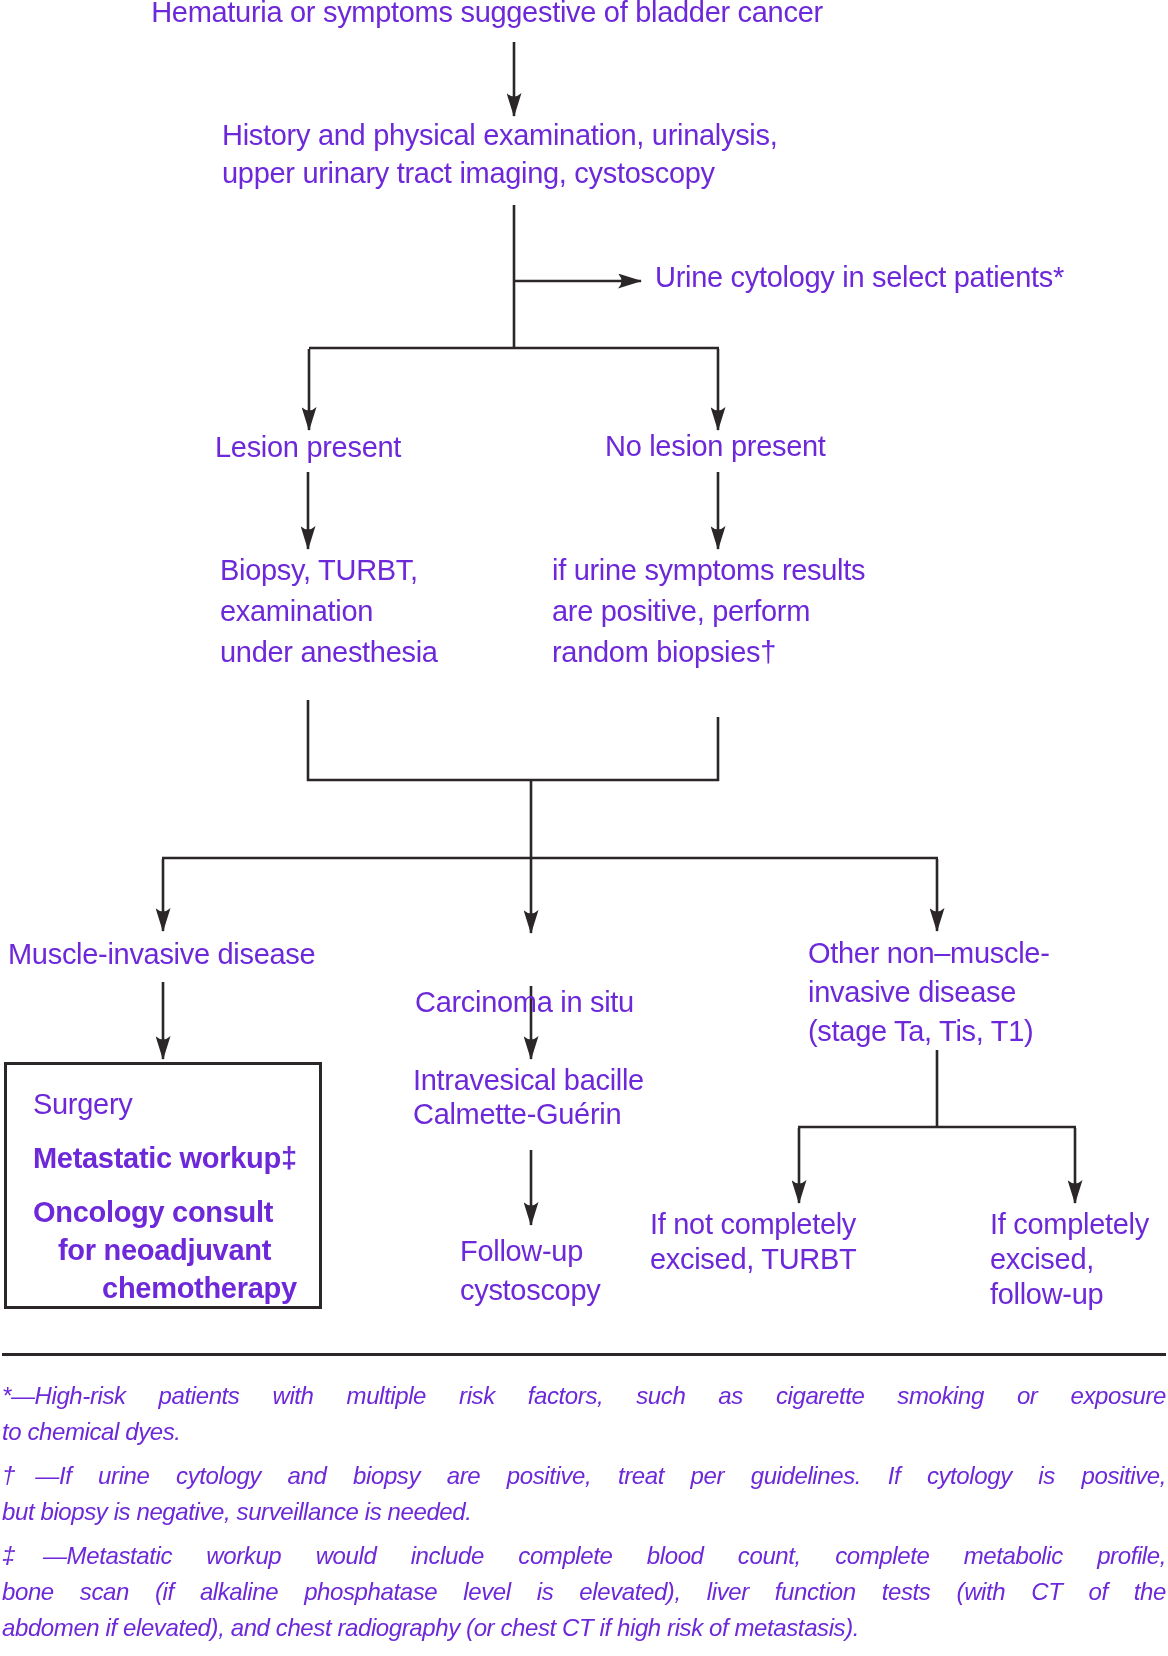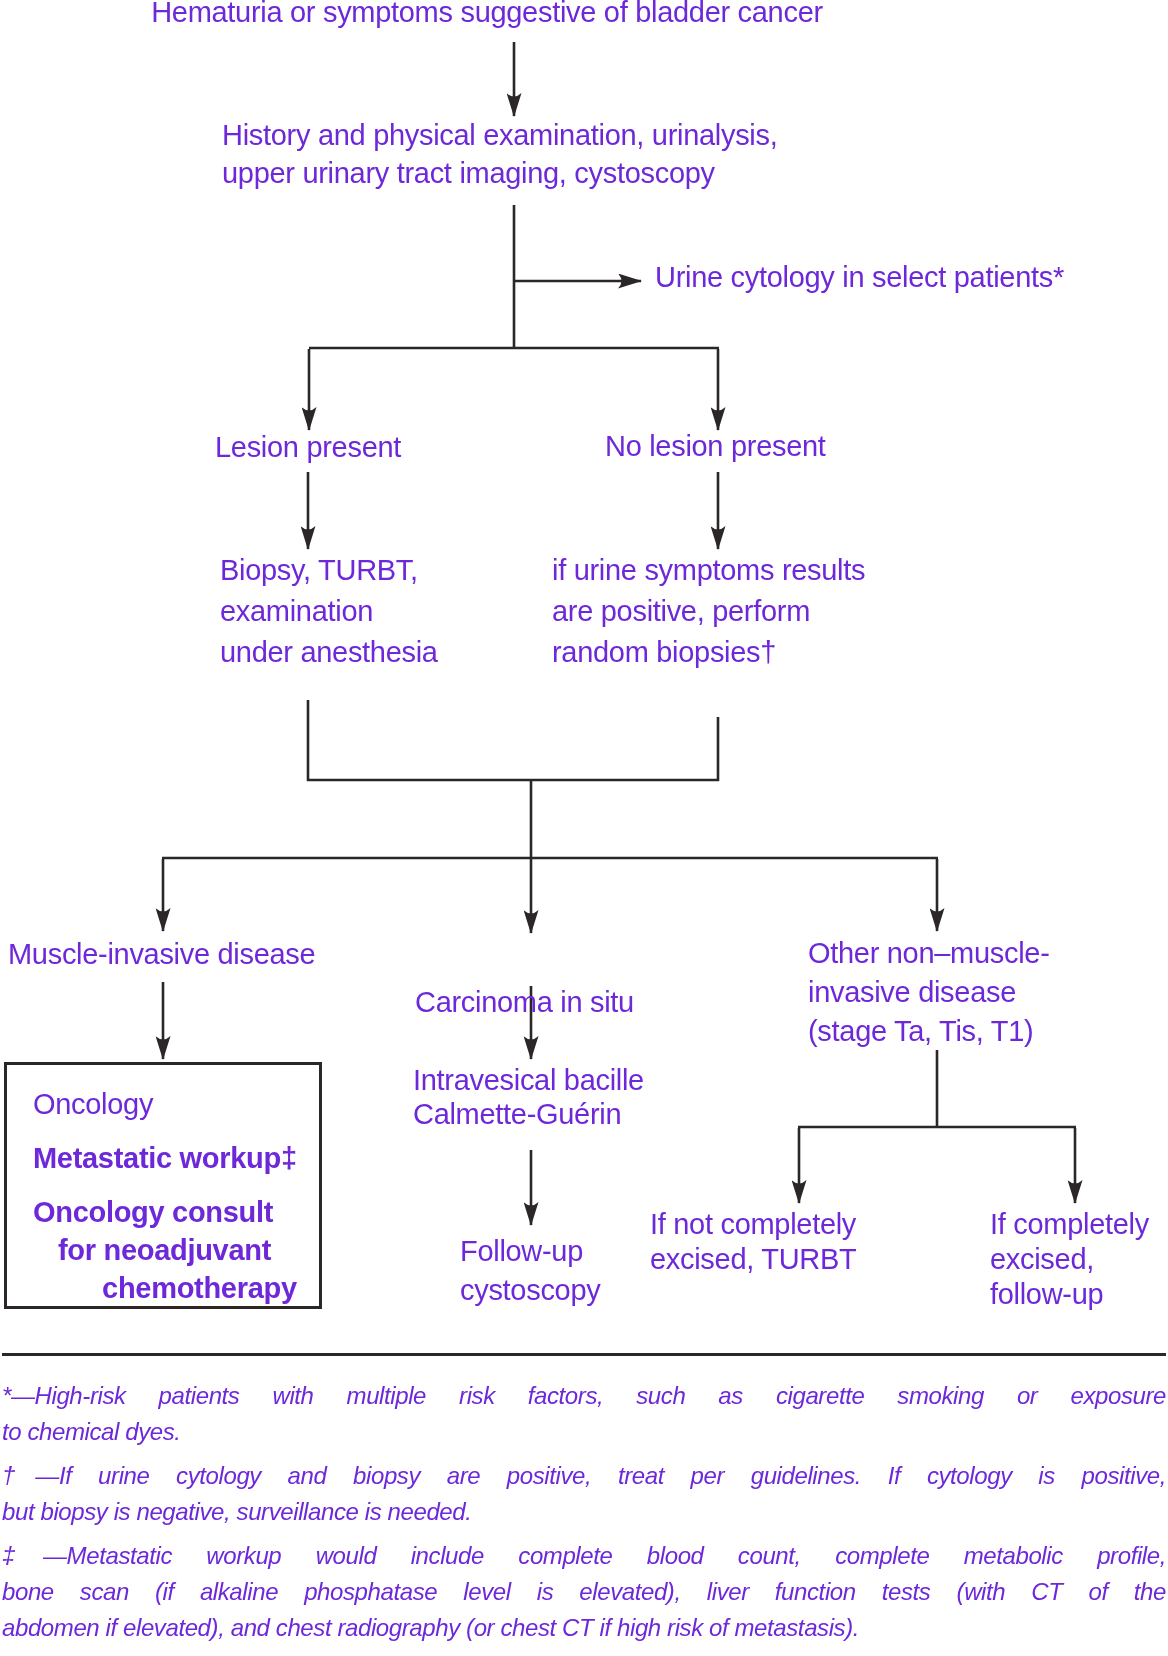--- a/index.html
+++ b/index.html
@@ -97,21 +97,21 @@
   <div class="t" style="left:415px;top:935px;margin-top:48px;">Carcinoma in situ</div>
 
   <div class="t lh39" style="left:808px;top:934px;">
     <div>Other non–muscle-</div>
     <div>invasive disease</div>
     <div>(stage Ta, Tis, T1)</div>
   </div>
 
   <div class="box"></div>
   <div class="boxtext">
-    <p>Oncology</p>
+    <p>Surgery</p>
     <p class="pgap">Metastatic workup‡</p>
     <p class="pgap">
       <span style="display:block;">Oncology consult</span>
       <span style="display:block;" class="indent">for neoadjuvant</span>
       <span style="display:block;text-align:right;" class="indent">chemotherapy</span>
     </p>
   </div>
 
   <div class="t lh34" style="left:413px;top:1063px;">
     <div>Intravesical bacille</div>

